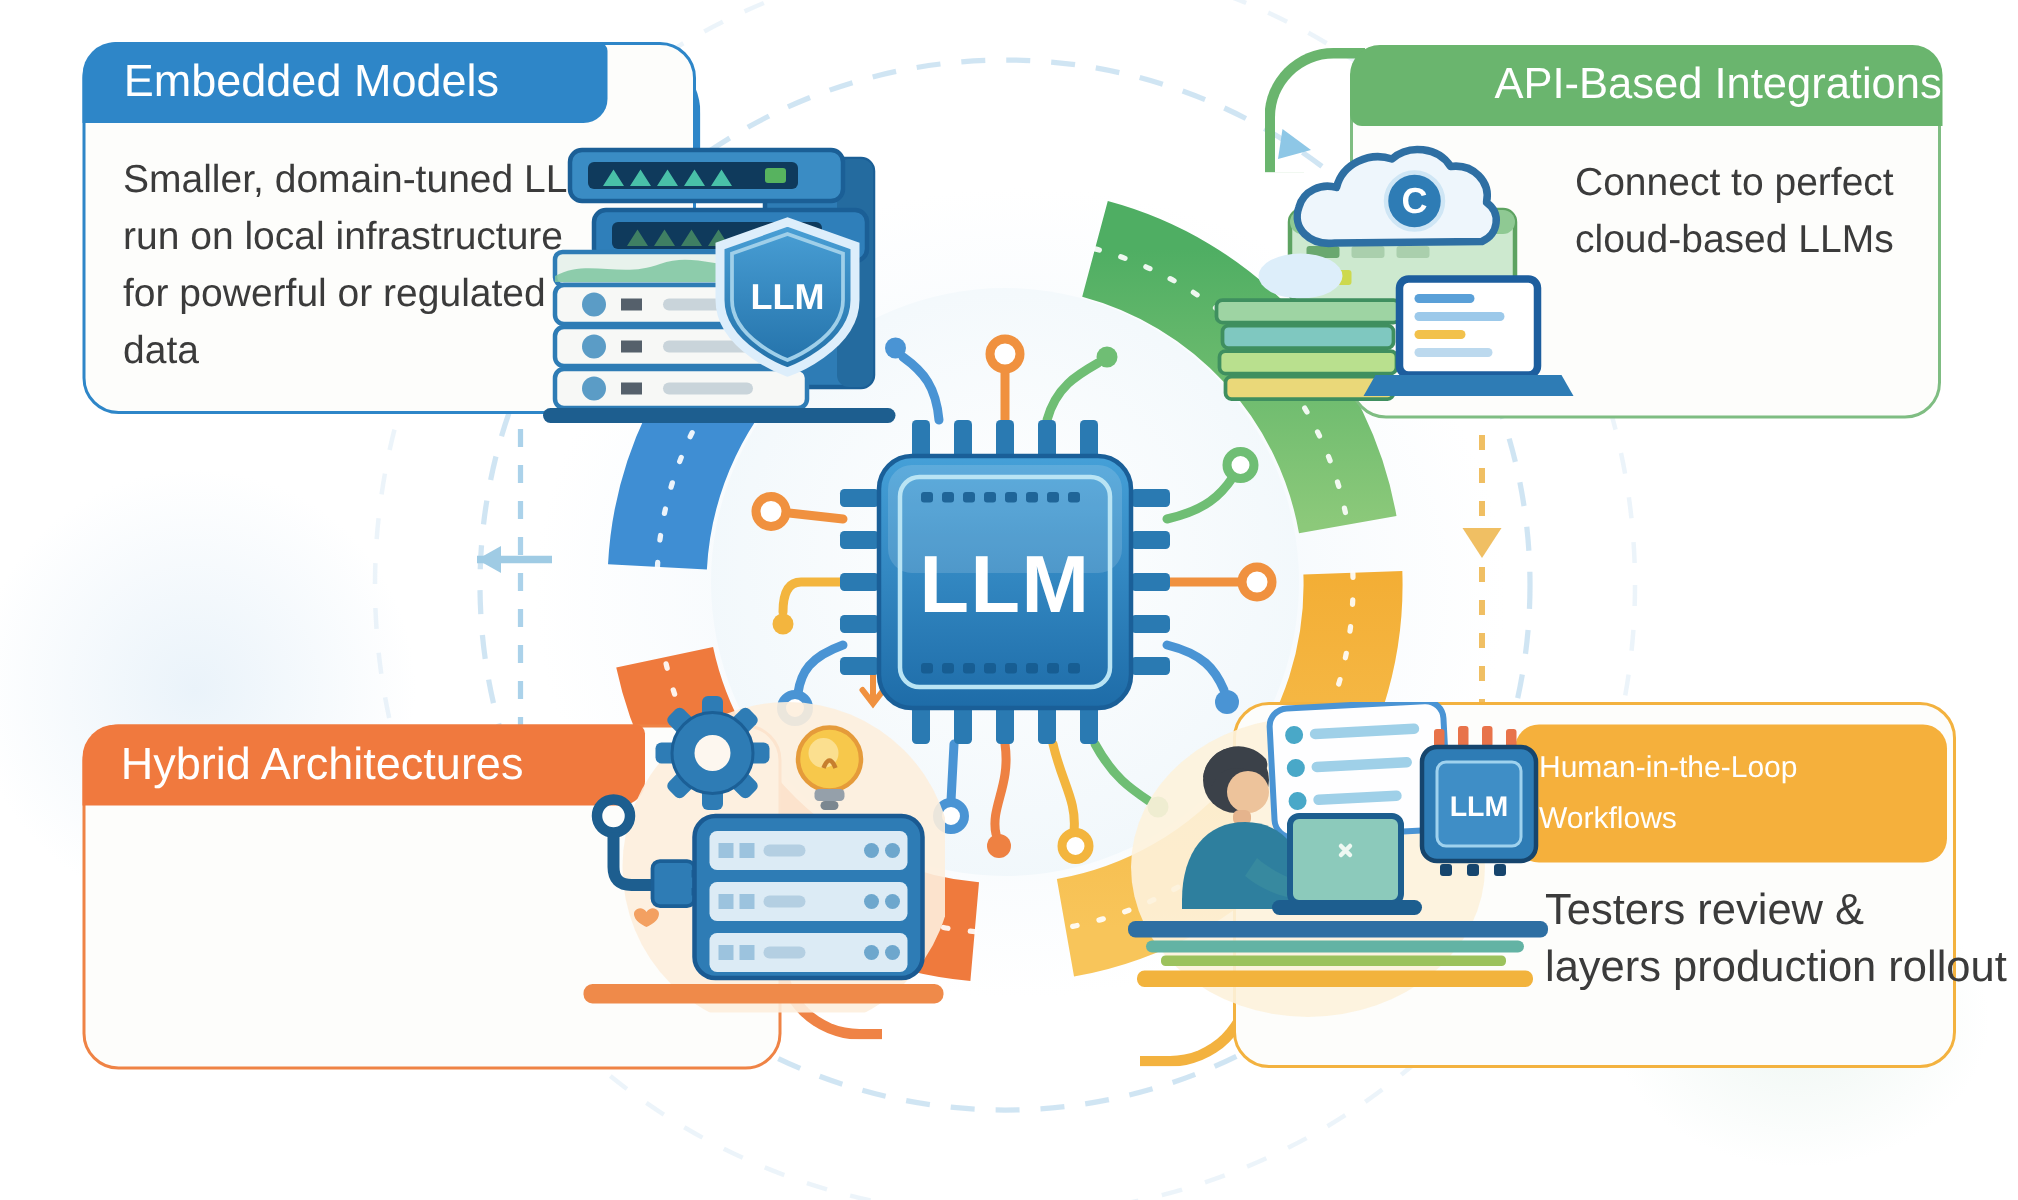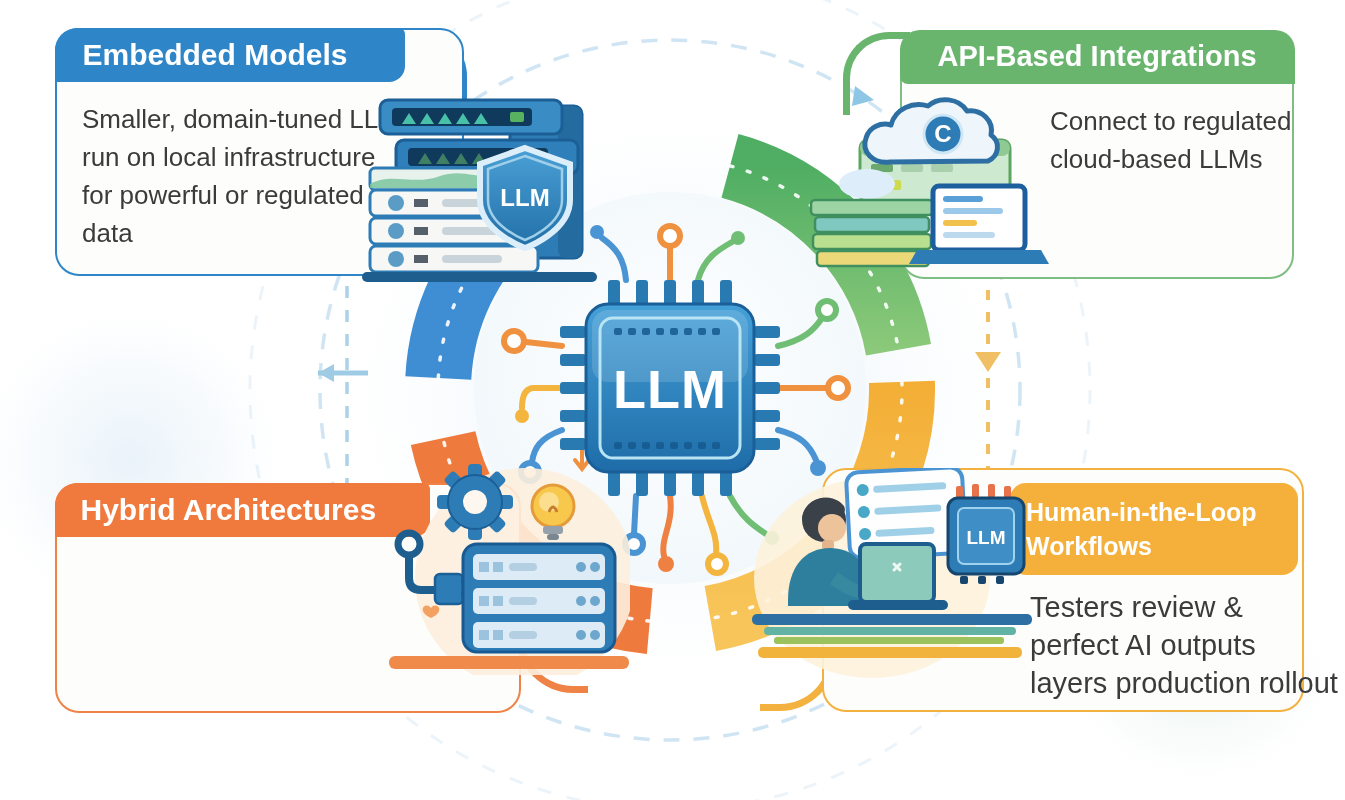--- a/index.html
+++ b/index.html
@@ -5,21 +5,21 @@
   html,body{margin:0;padding:0;background:#ffffff;}
   .canvas{
     position:relative;width:1345px;height:800px;overflow:hidden;
     background:#ffffff;font-family:"Liberation Sans",sans-serif;
   }
   .blob{position:absolute;border-radius:50%;pointer-events:none;}
   .layer{position:absolute;left:0;top:0;}
   .card{position:absolute;background:#fdfdfb;border-radius:24px;z-index:4;}
   .card-header{
     position:absolute;display:flex;align-items:center;color:#ffffff;
-    font-weight:bold;box-sizing:border-box;white-space:nowrap;
+    font-weight:normal;box-sizing:border-box;white-space:nowrap;
   }
   .card-body{position:absolute;color:#3b3b3b;font-size:26px;line-height:38px;}
   .card-body .line{white-space:nowrap;}
   .hook{position:absolute;z-index:3;}
   .illus{position:absolute;z-index:5;}
   svg text{font-family:"Liberation Sans",sans-serif;}
 </style>
 </head>
 <body>
 
@@ -169,43 +169,42 @@
     </div>
     <div class="card-body" style="left:25px;top:70px;">
       <div class="line">Smaller, domain-tuned LLMs</div>
       <div class="line">run on local infrastructure</div>
       <div class="line">for powerful or regulated</div>
       <div class="line">data</div>
     </div>
   </div>
 
   <div class="card" style="left:900px;top:30px;width:390px;height:245px;border:2.5px solid #7fbd82;">
-    <div class="card-header" style="left:-2.5px;top:-2.5px;width:395px;height:54px;background:#6ab56e;border-radius:20px 20px 0 8px;justify-content:center;font-size:29px;">
+    <div class="card-header" style="left:-2.5px;top:-2.5px;width:395px;height:54px;background:#6ab56e;border-radius:20px 20px 0 8px;justify-content:flex-end;font-size:29px;">
       <span>API-Based Integrations</span>
     </div>
     <div class="card-body" style="left:148px;top:70px;">
-      <div class="line">Connect to regulated</div>
+      <div class="line">Connect to perfect</div>
       <div class="line">cloud-based LLMs</div>
     </div>
   </div>
 
   <div class="card" style="left:55px;top:483px;width:462px;height:226px;border:2.5px solid #ef8345;">
     <div class="card-header" style="left:-2.5px;top:-2.5px;width:375px;height:54px;background:#f0793e;border-radius:22px 6px 16px 0;padding-left:26px;font-size:30px;align-items:center;">
       <span>Hybrid Architectures</span>
     </div>
   </div>
 
   <div class="card" style="left:822px;top:468px;width:478px;height:240px;border:2.5px solid #f3b23f;">
-    <div class="card-header" style="left:186px;top:13px;width:288px;height:92px;background:#f5b03c;border-radius:16px;padding-left:16px;font-size:25px;line-height:34px;flex-direction:column;align-items:flex-start;justify-content:center;">
+    <div class="card-header" style="left:186px;top:13px;width:288px;height:92px;background:#f5b03c;border-radius:16px;padding-left:16px;font-size:20px;line-height:34px;flex-direction:column;align-items:flex-start;justify-content:center;">
       <span>Human-in-the-Loop</span>
       <span>Workflows</span>
     </div>
     <div class="card-body" style="left:206px;top:118px;font-size:29px;">
       <div class="line">Testers review &amp;</div>
-      <div class="line">perfect AI outputs</div>
       <div class="line">layers production rollout</div>
     </div>
   </div>
 
   <svg class="illus" width="250" height="190" viewBox="0 0 250 190" style="left:362px;top:92px;">
     <defs>
       <linearGradient id="shG" x1="0" y1="0" x2="0" y2="1">
         <stop offset="0" stop-color="#4aa0d6"></stop>
           <stop offset="1" stop-color="#2270a8"></stop>
       </linearGradient>

